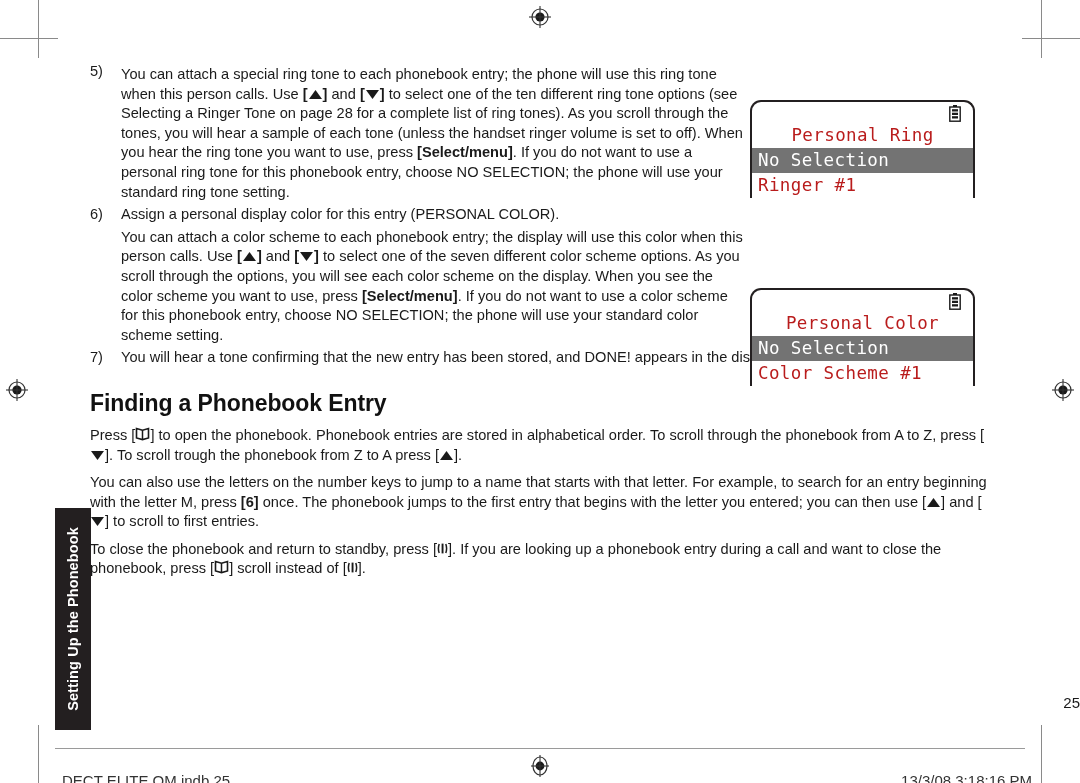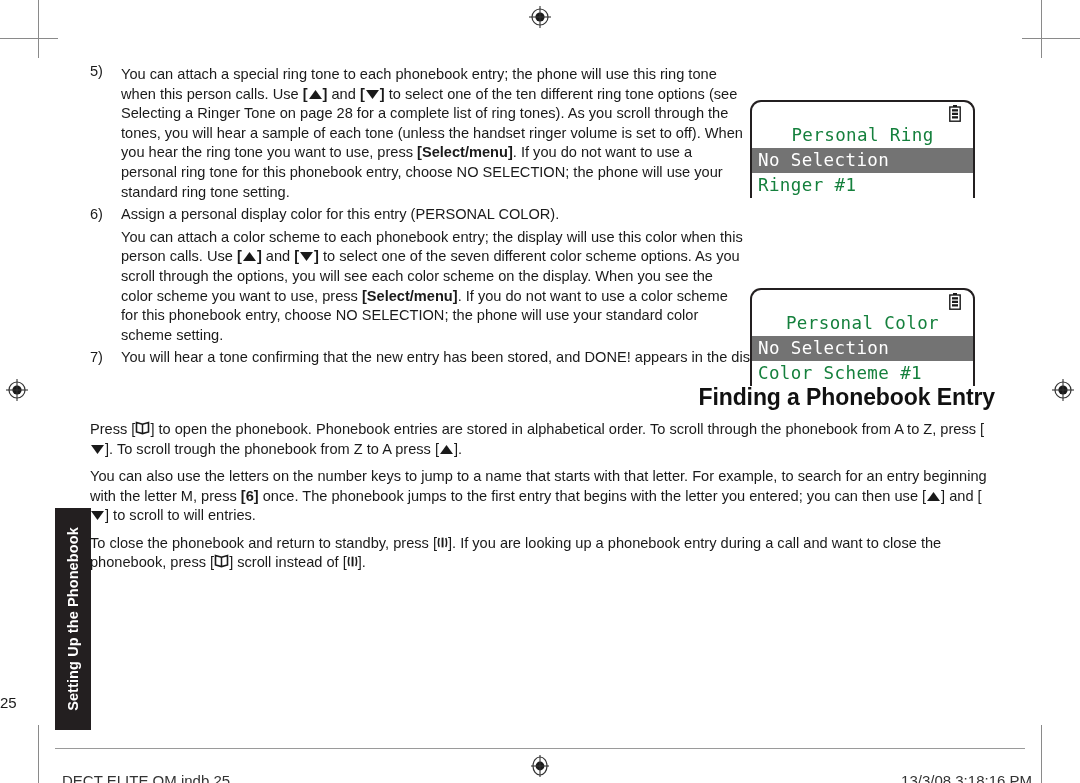--- a/index.html
+++ b/index.html
@@ -100,24 +100,23 @@
 
   .gap-sm { height: 3px; }
   .gap-md { height: 8px; }
 
   b, strong { font-weight: bold; }
 
   
   h2.section-title {
     font-size: 23px;
     font-weight: bold;
-    margin: 16px 0 9px 0;
+    margin: 22px 0 9px 0;
     color: #111111;
     letter-spacing: -0.1px;
-    text-align: right;
   }
 
   
   .key {
     display: inline-block;
     font-weight: bold;
     vertical-align: baseline;
   }
   .key svg { vertical-align: -1px; }
 
@@ -143,39 +142,39 @@
     right: 12px;
     top: 3px;
   }
   .lcd-line {
     font-size: 17.5px;
     line-height: 25px;
     height: 25px;
     padding: 0 6px;
     white-space: nowrap;
     letter-spacing: 0.4px;
-    color: #15803d;
+    color: #b91c1c;
     overflow: hidden;
   }
   .lcd-line.title { text-align: center; }
   .lcd-line.selected {
     background: #737373;
     color: #ffffff;
   }
 
   #lcd-ring  { left: 750px; top: 100px; }
   #lcd-color { left: 750px; top: 288px; }
 
   
   .page-number {
     position: absolute;
     left: 0;
     right: 0;
     top: 694px;
-    text-align: left;
+    text-align: right;
     font-size: 15px;
     color: #1a1a1a;
   }
 
   
   .footer-rule {
     position: absolute;
     left: 55px;
     top: 748px;
     width: 970px;
@@ -280,21 +279,21 @@
           </svg></span><span>].</span>
     </div>
 
     <div class="gap-md"></div>
 
     <div class="para full">
       <span>You can also use the letters on the number keys to jump to a name that starts with that letter. For example, to search for an entry beginning with the letter M, press </span><b>[6]</b><span> once. The phonebook jumps to the first entry that begins with the letter you entered; you can then use [</span><span class="key"><svg width="15" height="11" viewBox="0 0 15 11">
             <polygon points="7.5,1 14,10 1,10" fill="#1a1a1a"></polygon>
           </svg></span><span>] and [</span><span class="key"><svg width="15" height="11" viewBox="0 0 15 11">
             <polygon points="1,1 14,1 7.5,10" fill="#1a1a1a"></polygon>
-          </svg></span><span>] to scroll to will entries.</span>
+          </svg></span><span>] to scroll to first entries.</span>
     </div>
 
     <div class="gap-md"></div>
 
     <div class="para full">
       <span>To close the phonebook and return to standby, press [</span><span class="key"><svg width="11" height="13" viewBox="0 0 11 13">
             <path d="M2.2 2 Q0.6 6.5 2.2 11" fill="none" stroke="#1a1a1a" stroke-width="1.5"></path>
             <path d="M8.8 2 Q10.4 6.5 8.8 11" fill="none" stroke="#1a1a1a" stroke-width="1.5"></path>
             <rect x="4.6" y="1.6" width="1.9" height="9.8" fill="#1a1a1a"></rect>
           </svg></span><span>]. If you are looking up a phonebook entry during a call and want to close the phonebook, press [</span><span class="key"><svg width="15" height="14" viewBox="0 0 15 14">

